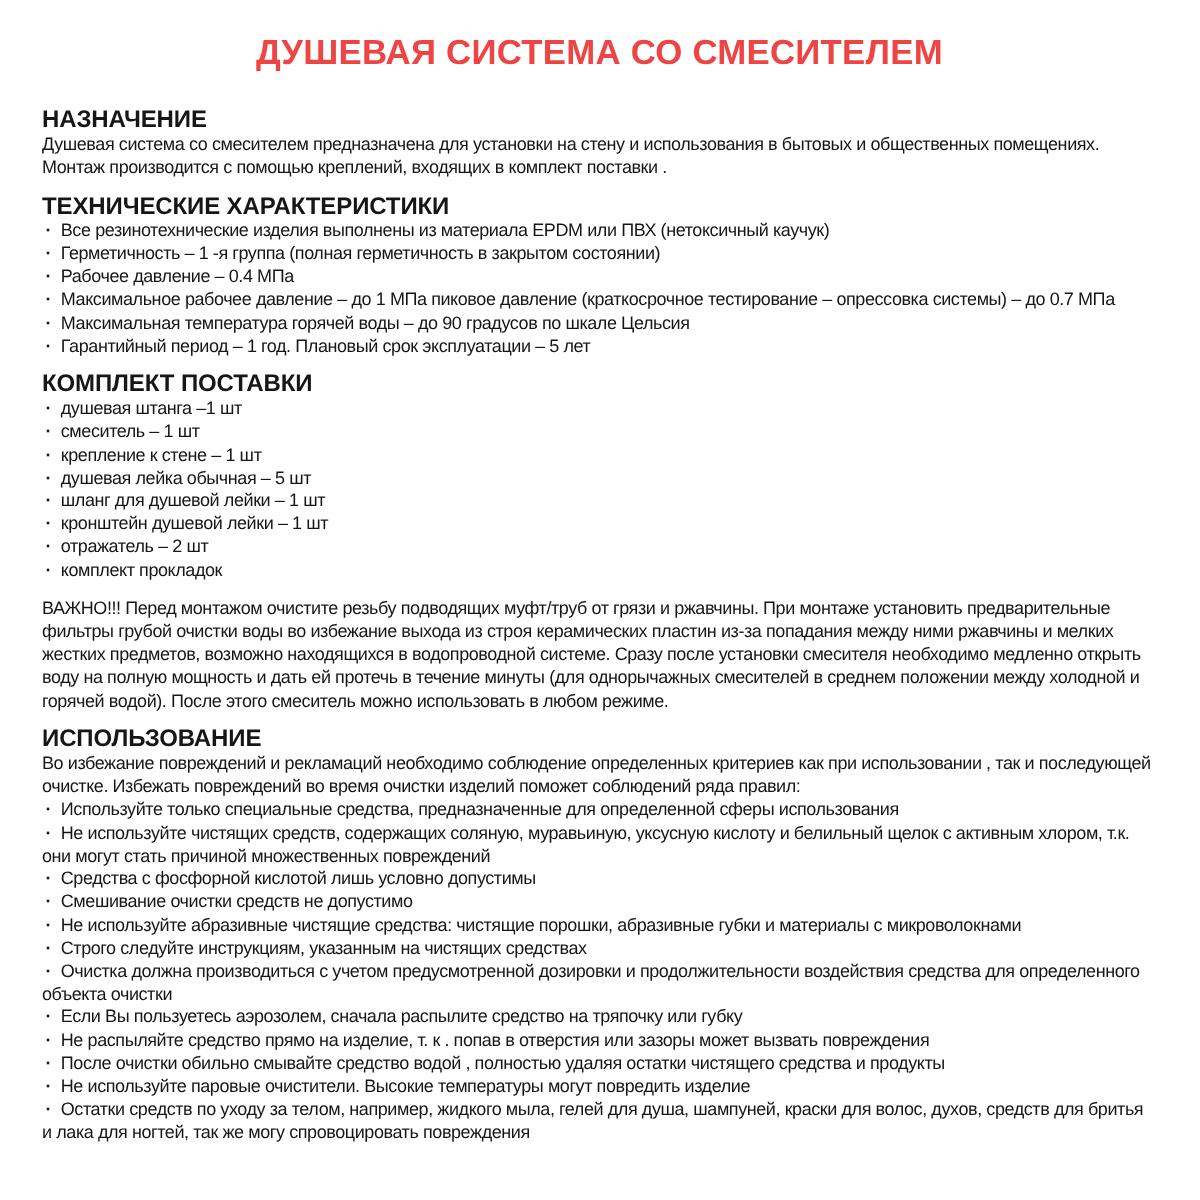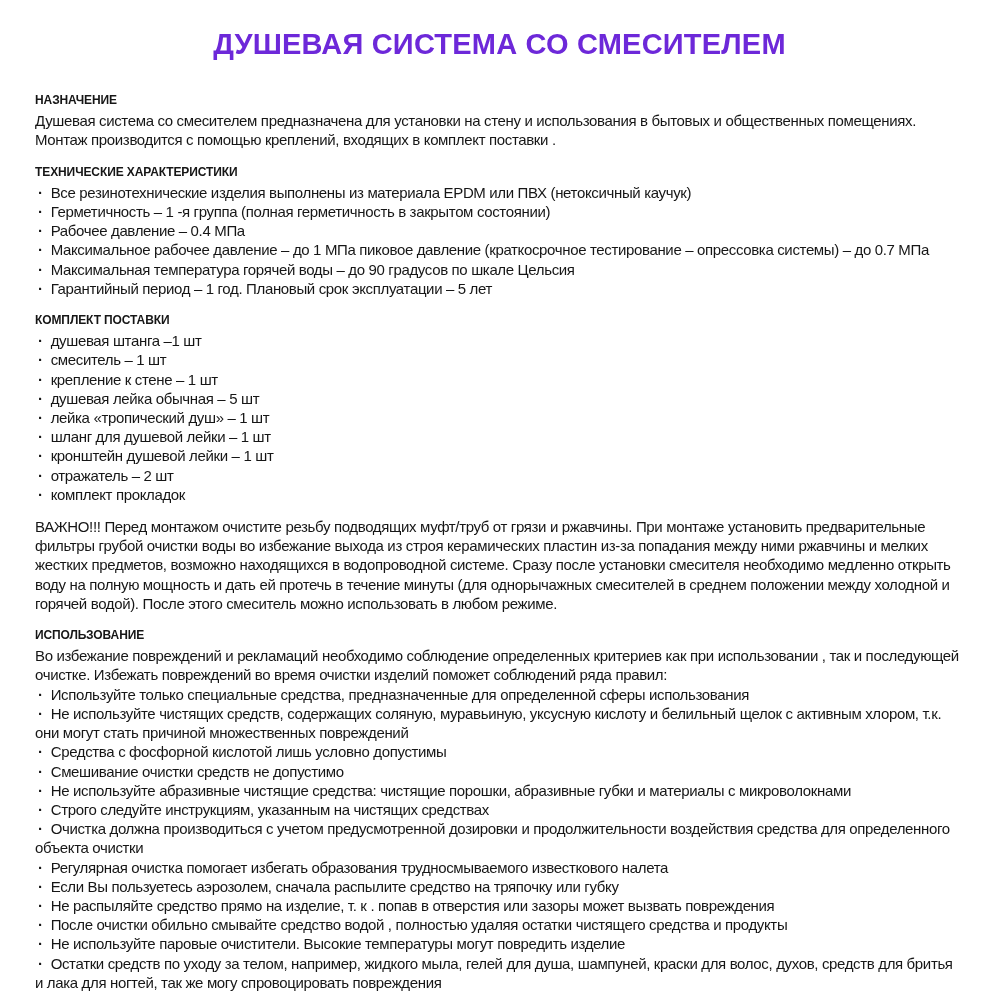--- a/index.html
+++ b/index.html
@@ -14,29 +14,29 @@
     color: #161616;
     overflow: hidden;
   }
   .page {
     padding: 20px 36px 0 35px;
   }
   .doc-title {
     text-align: center;
     font-size: 29px;
     font-weight: 700;
-    color: #6d28d9;
+    color: #ef4444;
     margin: 8px 0 30px 0;
     letter-spacing: 0.2px;
   }
   .section {
     margin-top: 13px;
   }
   .section-heading {
-    font-size: 12px;
+    font-size: 20px;
     font-weight: 700;
     line-height: 19.2px;
     letter-spacing: -0.1px;
     margin: 0 0 1px 0;
   }
   .para, .bullet {
     font-size: 15px;
     line-height: 19.2px;
     letter-spacing: -0.35px;
     margin: 0;
@@ -69,42 +69,40 @@
     <div class="bullet"><span class="marker"></span><span>Максимальная температура горячей воды – до 90 градусов по шкале Цельсия</span></div>
     <div class="bullet"><span class="marker"></span><span>Гарантийный период – 1 год. Плановый срок эксплуатации – 5 лет</span></div>
   </div>
 
   <div class="section">
     <div class="section-heading">КОМПЛЕКТ ПОСТАВКИ</div>
     <div class="bullet"><span class="marker"></span><span>душевая штанга –1 шт</span></div>
     <div class="bullet"><span class="marker"></span><span>смеситель – 1 шт</span></div>
     <div class="bullet"><span class="marker"></span><span>крепление к стене – 1 шт</span></div>
     <div class="bullet"><span class="marker"></span><span>душевая лейка обычная – 5 шт</span></div>
-    <div class="bullet"><span class="marker"></span><span>лейка «тропический душ» – 1 шт</span></div>
     <div class="bullet"><span class="marker"></span><span>шланг для душевой лейки – 1 шт</span></div>
     <div class="bullet"><span class="marker"></span><span>кронштейн душевой лейки – 1 шт</span></div>
     <div class="bullet"><span class="marker"></span><span>отражатель – 2 шт</span></div>
     <div class="bullet"><span class="marker"></span><span>комплект прокладок</span></div>
   </div>
 
   <div class="section">
     <p class="para">ВАЖНО!!! Перед монтажом очистите резьбу подводящих муфт/труб от грязи и ржавчины. При монтаже установить предварительные фильтры грубой очистки воды во избежание выхода из строя керамических пластин из-за попадания между ними ржавчины и мелких жестких предметов, возможно находящихся в водопроводной системе. Сразу после установки смесителя необходимо медленно открыть воду на полную мощность и дать ей протечь в течение минуты (для однорычажных смесителей в среднем положении между холодной и горячей водой). После этого смеситель можно использовать в любом режиме.</p>
   </div>
 
   <div class="section">
     <div class="section-heading">ИСПОЛЬЗОВАНИЕ</div>
     <p class="para">Во избежание повреждений и рекламаций необходимо соблюдение определенных критериев как при использовании , так и после­дующей очистке. Избежать повреждений во время очистки изделий поможет соблюдений ряда правил:</p>
     <div class="bullet"><span class="marker"></span><span>Используйте только специальные средства, предназначенные для определенной сферы использования</span></div>
     <div class="bullet"><span class="marker"></span><span>Не используйте чистящих средств, содержащих соляную, муравьиную, уксусную кислоту и белильный щелок с активным хлором, т.к. они могут стать причиной множественных повреждений</span></div>
     <div class="bullet"><span class="marker"></span><span>Средства с фосфорной кислотой лишь условно допустимы</span></div>
     <div class="bullet"><span class="marker"></span><span>Смешивание очистки средств не допустимо</span></div>
     <div class="bullet"><span class="marker"></span><span>Не используйте абразивные чистящие средства: чистящие порошки, абразивные губки и материалы с микроволокнами</span></div>
     <div class="bullet"><span class="marker"></span><span>Строго следуйте инструкциям, указанным на чистящих средствах</span></div>
     <div class="bullet"><span class="marker"></span><span>Очистка должна производиться с учетом предусмотренной дозировки и продолжительности воздействия средства для опреде­ленного объекта очистки</span></div>
-    <div class="bullet"><span class="marker"></span><span>Регулярная очистка помогает избегать образования трудносмываемого известкового налета</span></div>
     <div class="bullet"><span class="marker"></span><span>Если Вы пользуетесь аэрозолем, сначала распылите средство на тряпочку или губку</span></div>
     <div class="bullet"><span class="marker"></span><span>Не распыляйте средство прямо на изделие, т. к . попав в отверстия или зазоры может вызвать повреждения</span></div>
     <div class="bullet"><span class="marker"></span><span>После очистки обильно смывайте средство водой , полностью удаляя остатки чистящего средства и продукты</span></div>
     <div class="bullet"><span class="marker"></span><span>Не используйте паровые очистители. Высокие температуры могут повредить изделие</span></div>
     <div class="bullet"><span class="marker"></span><span>Остатки средств по уходу за телом, например, жидкого мыла, гелей для душа, шампуней, краски для волос, духов, средств для бритья и лака для ногтей, так же могу спровоцировать повреждения</span></div>
   </div>
 
 </div>
 
 </body></html>

